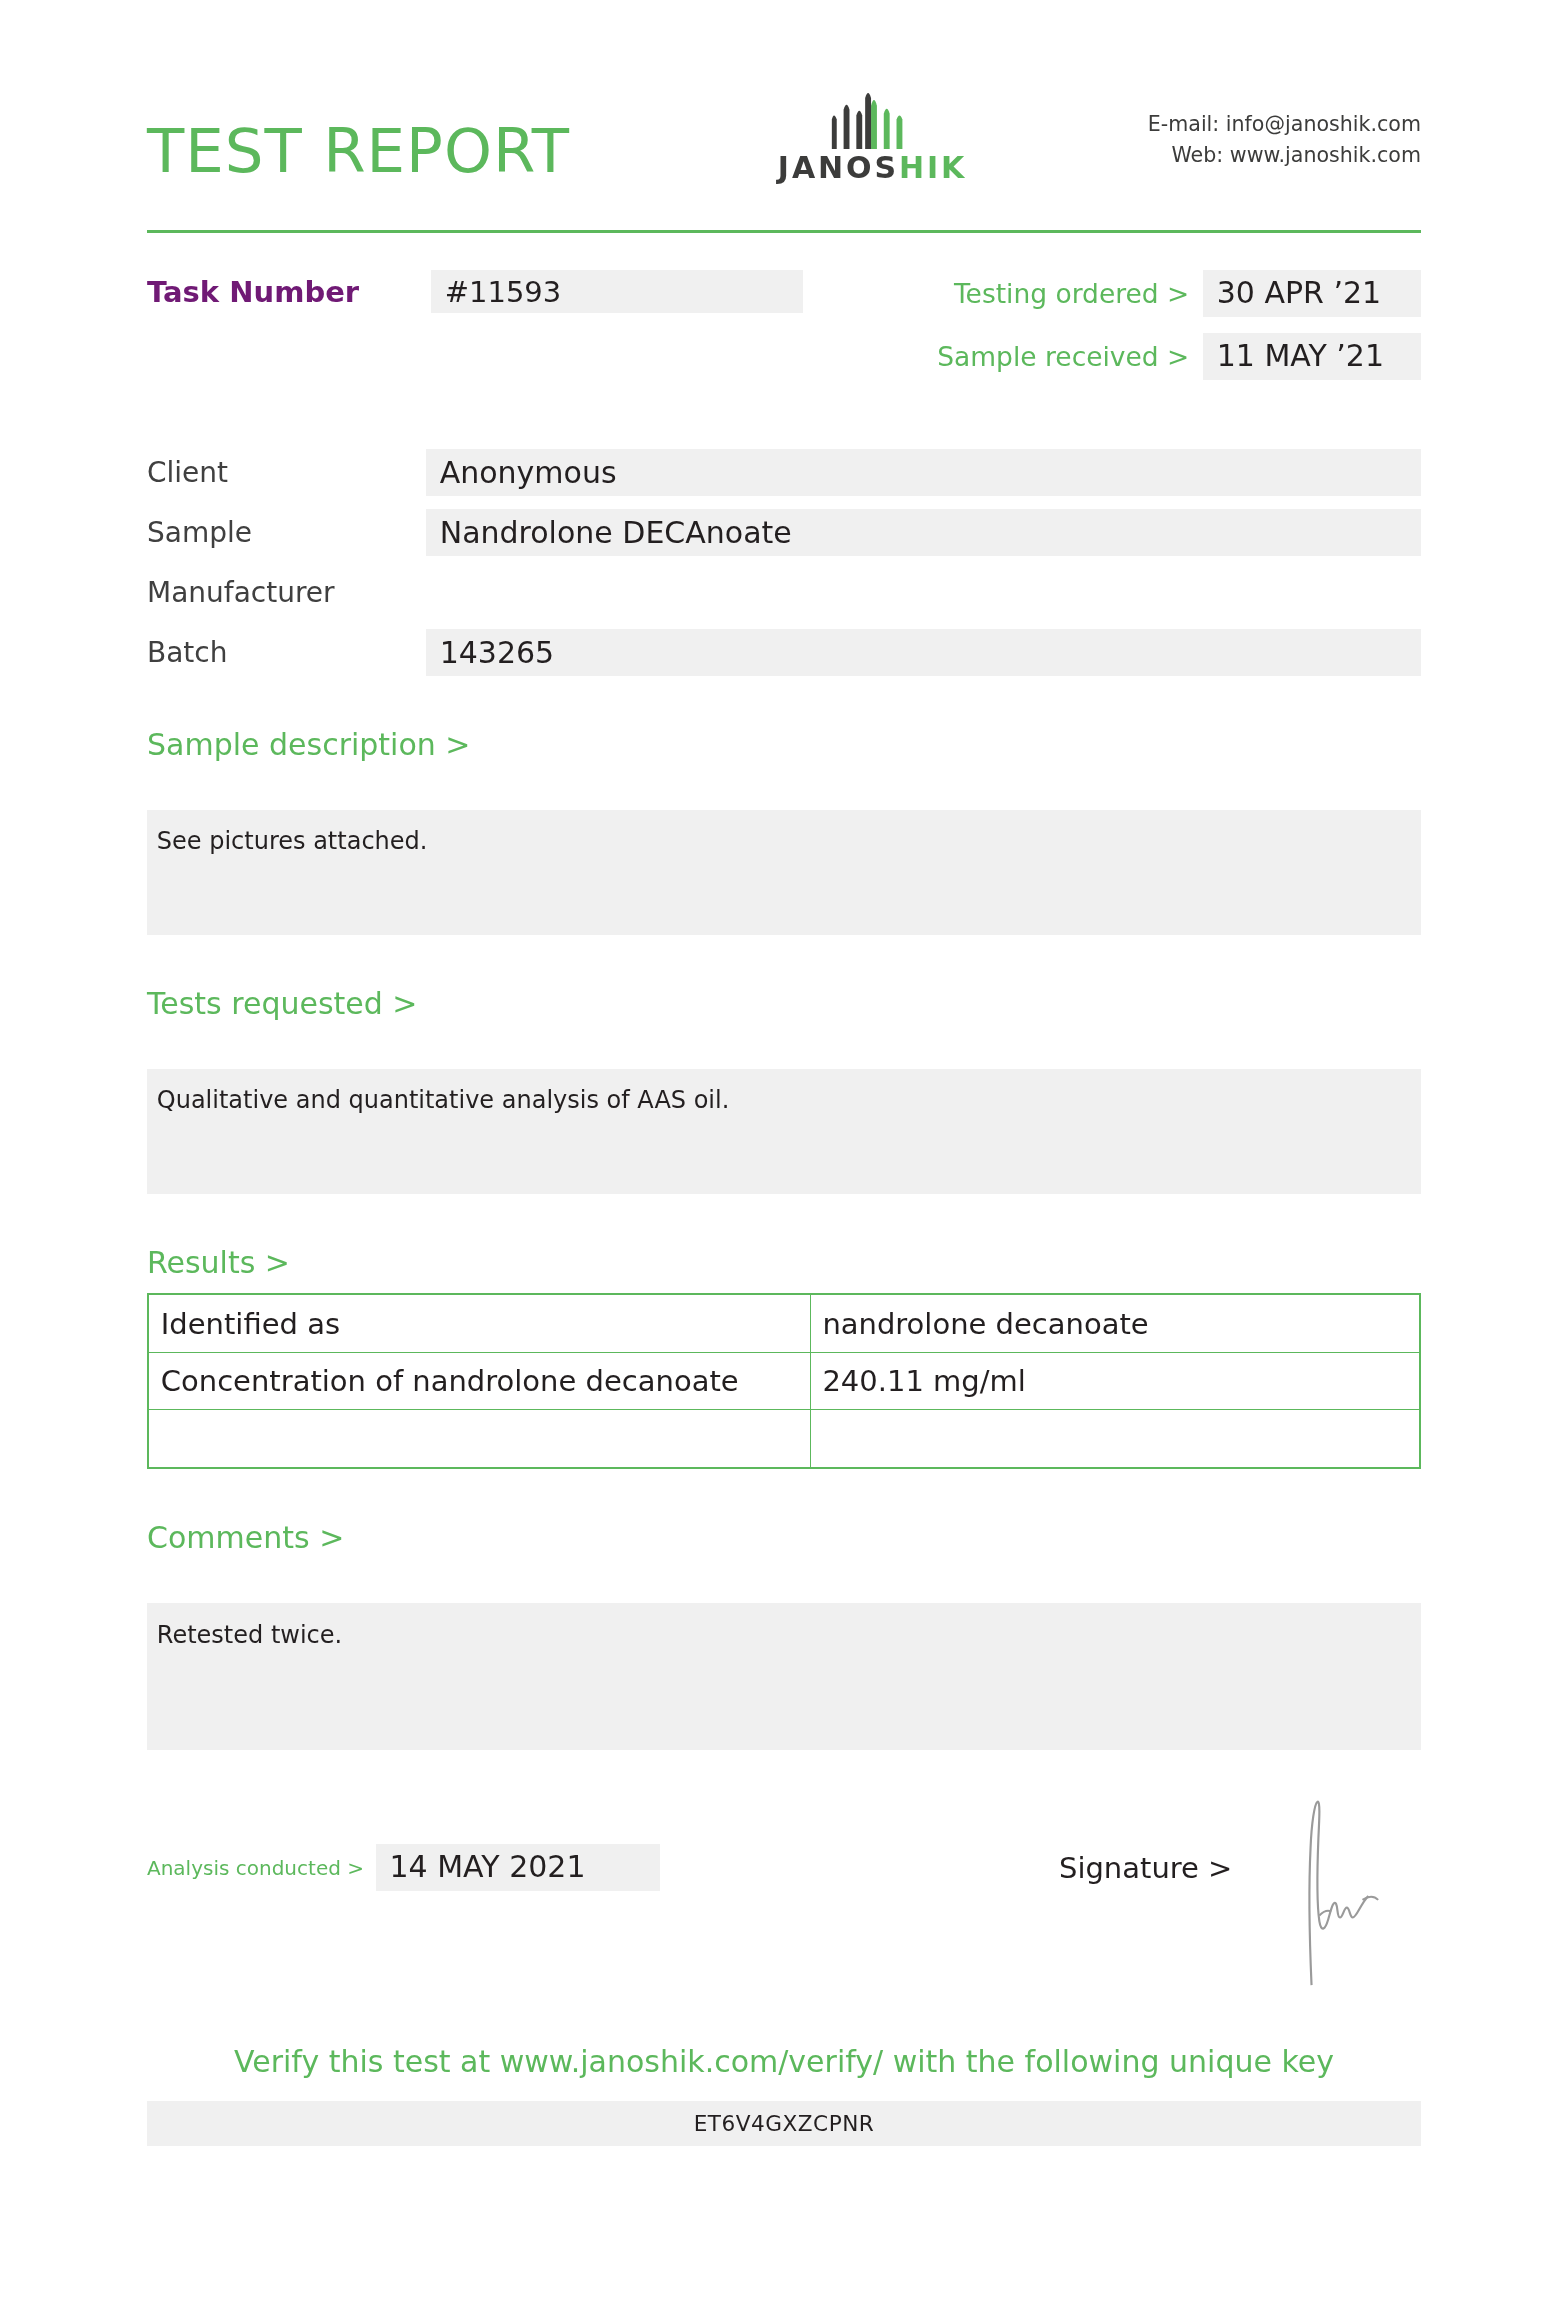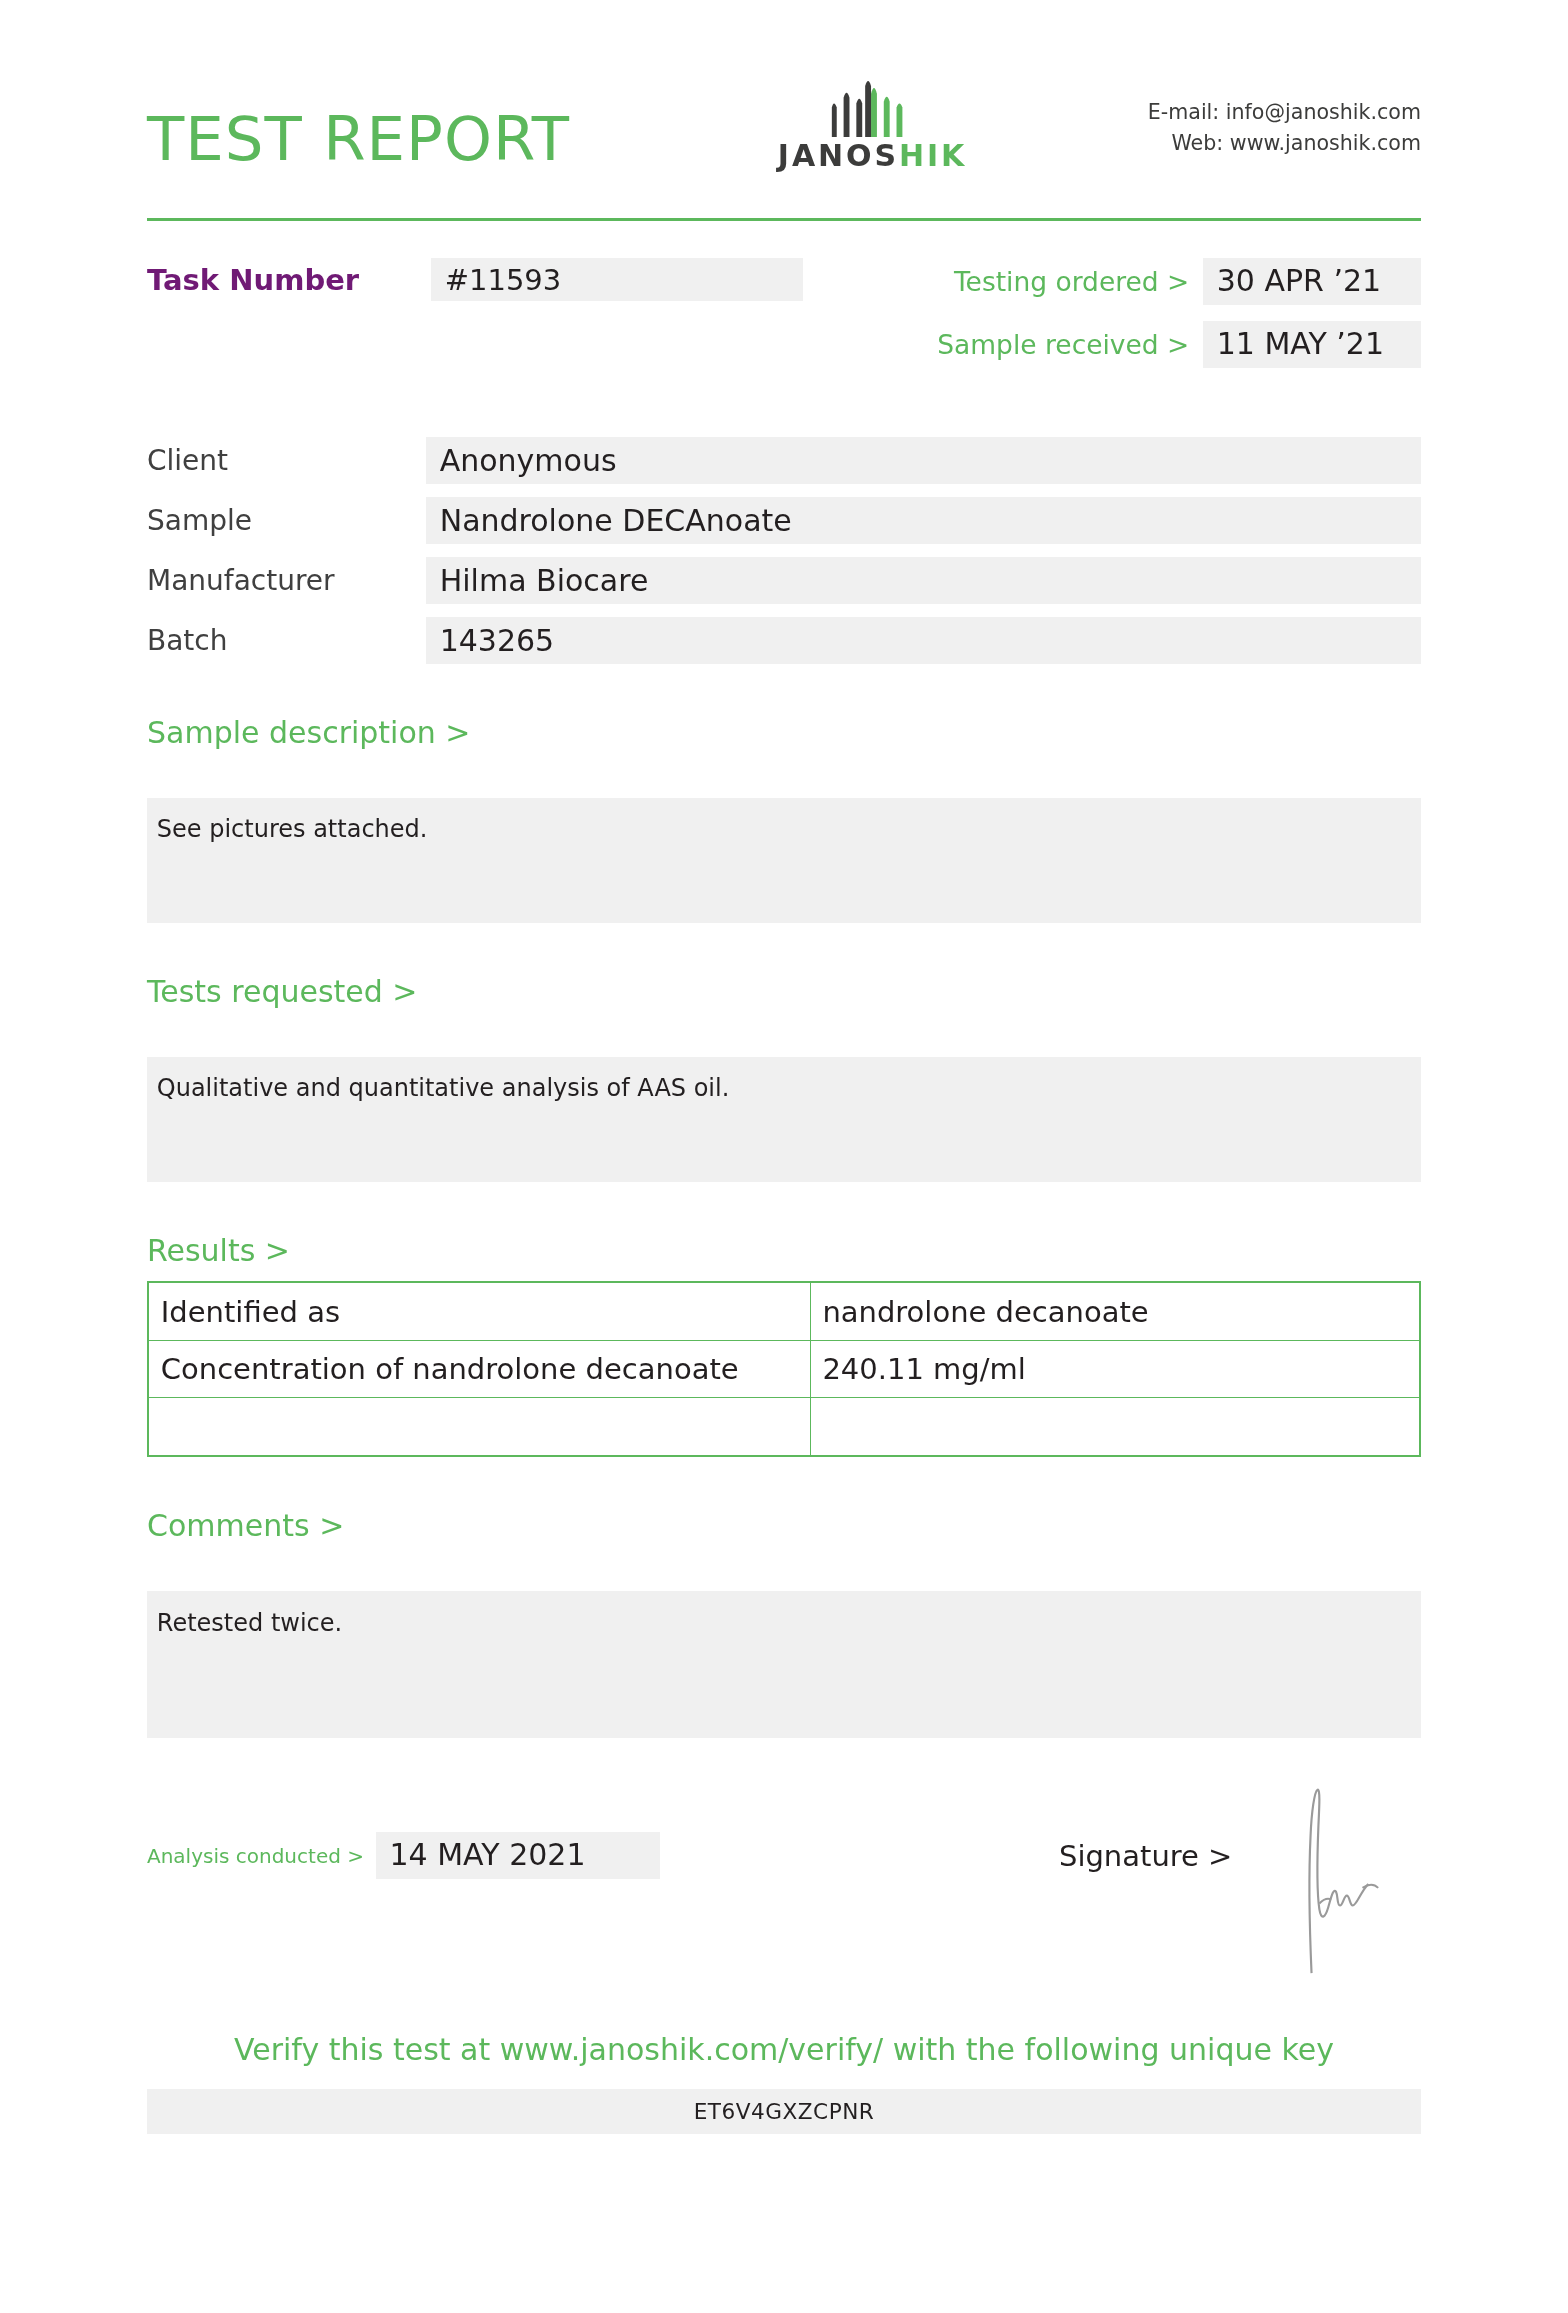--- a/index.html
+++ b/index.html
@@ -13,21 +13,21 @@
     font-family: "DejaVu Sans", sans-serif;
     color: #231f20;
     position: relative;
     overflow: hidden;
   }
   .page {
     position: relative;
     width: 1568px;
     height: 2313px;
     box-sizing: border-box;
-    padding: 0 147px;
+    padding: 12px 147px;
   }
 
   
   .header {
     position: relative;
     height: 196px;
     display: flex;
     align-items: flex-end;
   }
   .report-title {
@@ -291,21 +291,20 @@
     <div class="info-row">
       <div class="info-label">Client</div>
       <div class="info-value">Anonymous</div>
     </div>
     <div class="info-row">
       <div class="info-label">Sample</div>
       <div class="info-value">Nandrolone DECAnoate</div>
     </div>
     <div class="info-row">
       <div class="info-label">Manufacturer</div>
-      <div class="info-value">Hilma Biocare</div>
     </div>
     <div class="info-row">
       <div class="info-label">Batch</div>
       <div class="info-value">143265</div>
     </div>
   </div>
 
   <div class="section-title">Sample description &gt;</div>
   <div class="section-box box-desc">
     <div>See pictures attached.</div>

